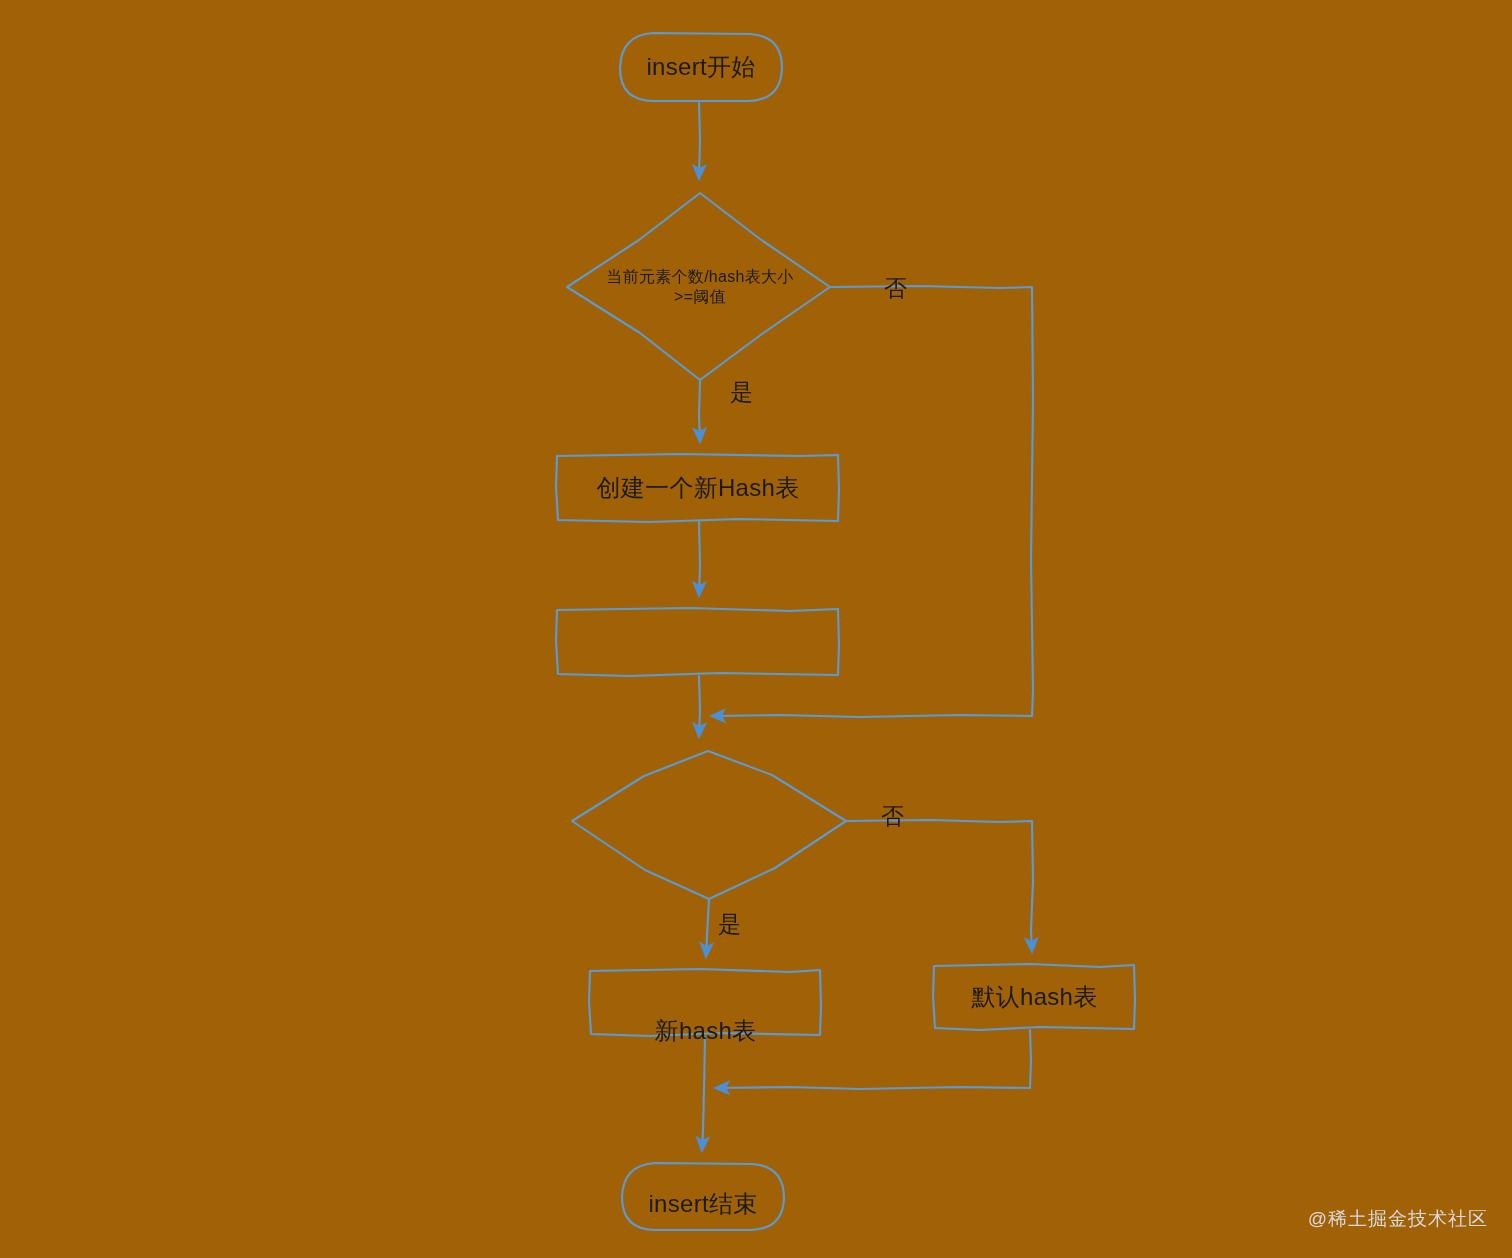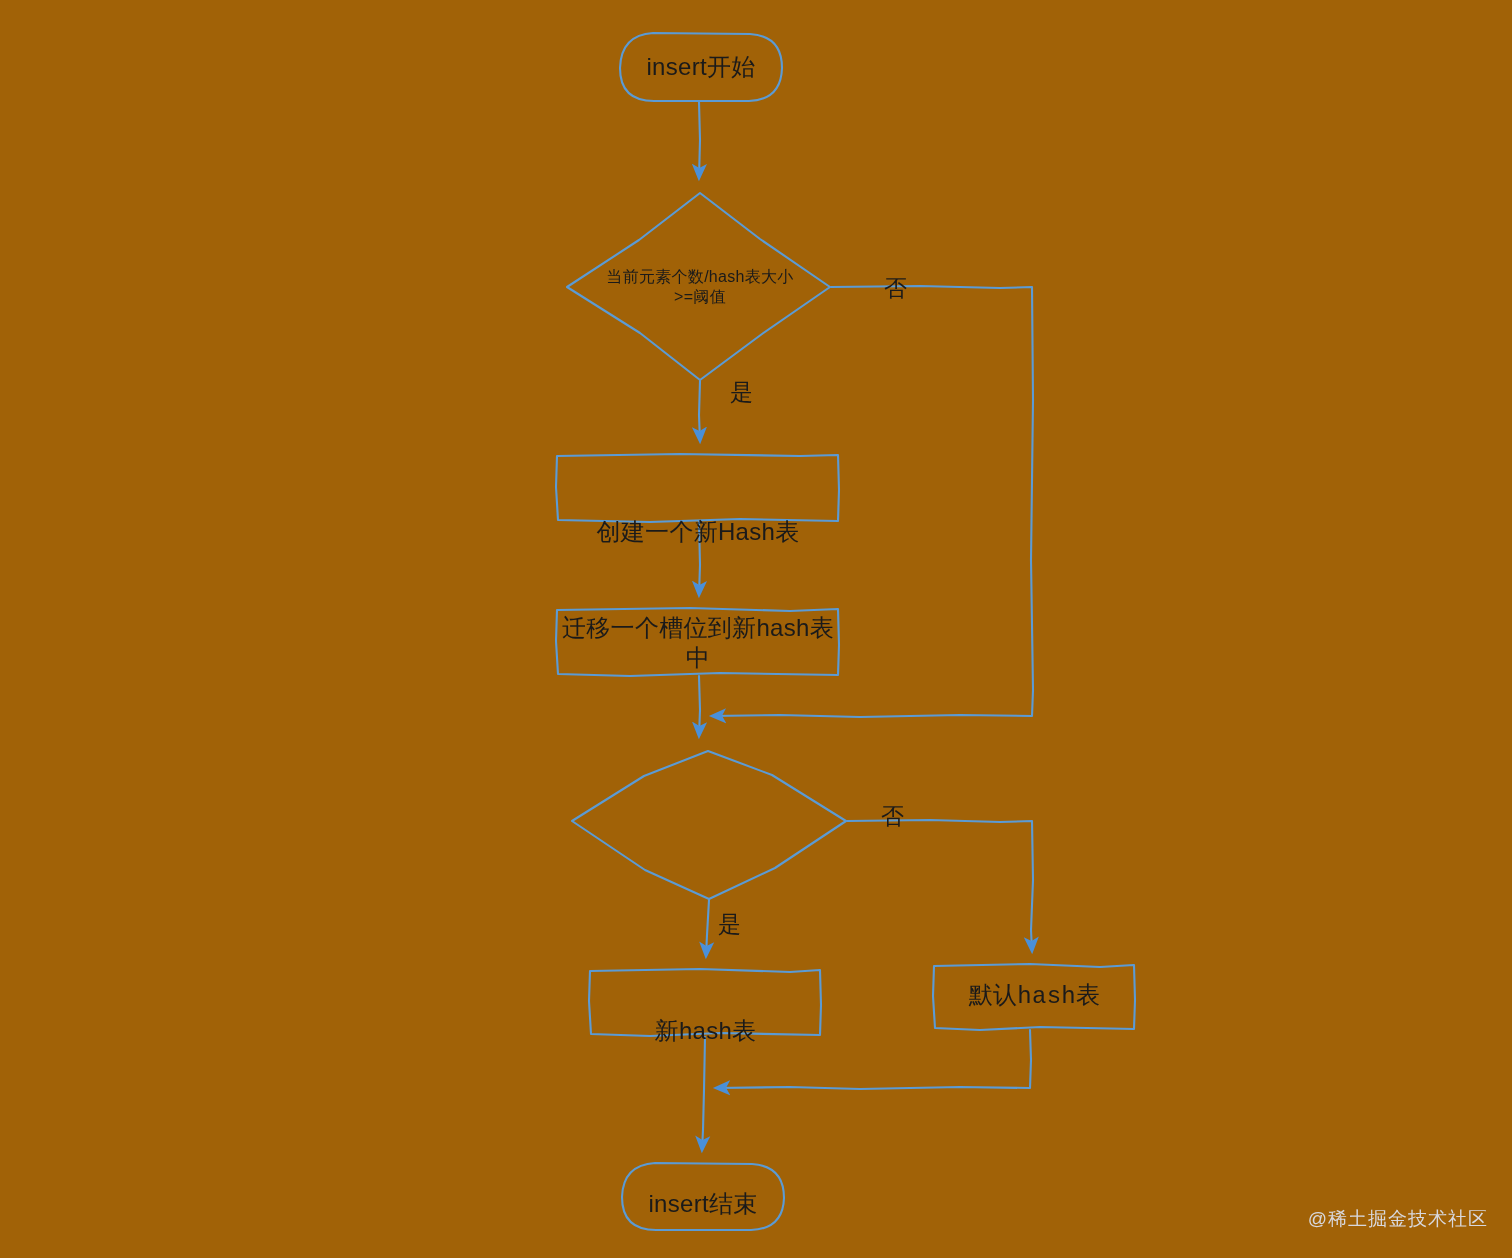--- a/index.html
+++ b/index.html
@@ -116,28 +116,27 @@
       <path marker-end="url(#arrow)" d="M 1030 1030 L 1031 1060 L 1030 1088
                L 960 1087 L 860 1089 L 790 1087 L 716 1088"></path>
     </g>
   </svg>
 
   <div class="node-label" style="left:620px; top:33px; width:162px; height:68px;">insert开始</div>
 
   <div class="node-label" style="left:560px; top:250px; width:280px; height:74px; font-size:16px;">当前元素个数/hash表大小
 &gt;=阈值</div>
 
-  <div class="node-label" style="left:557px; top:455px; width:282px; height:66px;margin-top:44px;">创建一个新Hash表</div>
+  <div class="node-label" style="left:557px; top:455px; width:282px; height:66px;">创建一个新Hash表</div>
 
-  <div class="node-label" style="left:557px; top:610px; width:282px; height:65px;">迁移一个槽位到新hash表中</div>
 
 
   <div class="node-label" style="left:590px; top:970px; width:231px; height:65px;margin-top:28px;">新hash表</div>
 
-  <div class="node-label" style="left:934px; top:965px; width:201px; height:63px;font-family:Liberation Mono, monospace;">默认hash表</div>
+  <div class="node-label" style="left:934px; top:965px; width:201px; height:63px;">默认hash表</div>
 
   <div class="node-label" style="left:622px; top:1163px; width:162px; height:81px;">insert结束</div>
 
   <div class="edge-label" style="left:884px; top:277px;">否</div>
 
   <div class="edge-label" style="left:730px; top:381px;">是</div>
 
   <div class="edge-label" style="left:881px; top:805px;">否</div>
 
   <div class="edge-label" style="left:718px; top:913px;">是</div>

